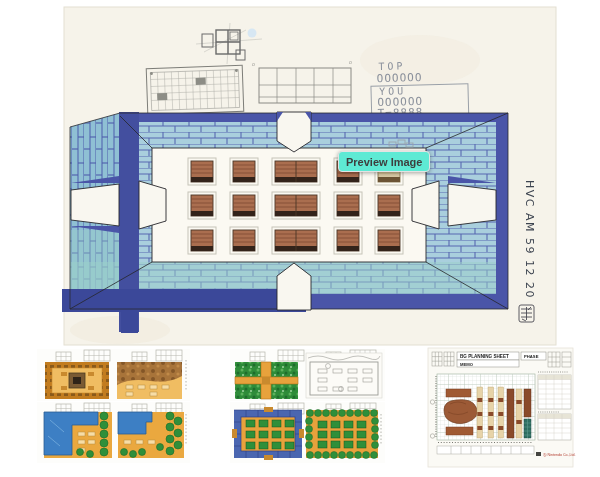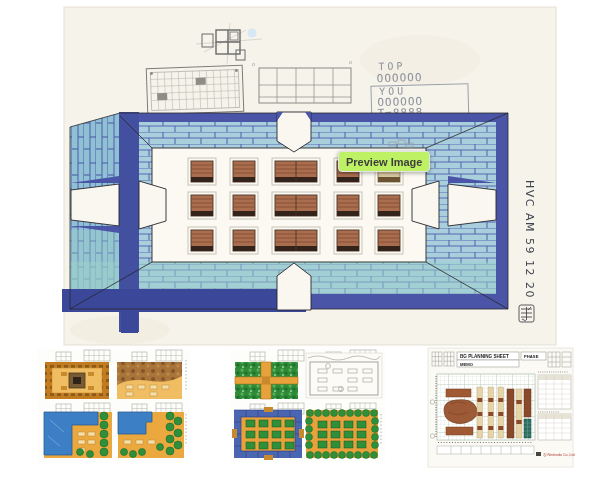--- a/index.html
+++ b/index.html
@@ -1,21 +1,21 @@
 <!DOCTYPE html>
 <html><head>
 <meta charset="utf-8">
 <style>
   html,body{margin:0;padding:0;background:#ffffff;}
   .canvas{position:relative;width:600px;height:477px;background:#ffffff;overflow:hidden;
           font-family:"Liberation Sans",sans-serif;}
   .layer{position:absolute;left:0;top:0;}
   .tooltip{
     position:absolute;left:338px;top:151px;min-width:74px;height:15px;
-    background:#bef264;border:1px solid #e3e3e3;border-radius:4px;
+    background:#5eead4;border:1px solid #e3e3e3;border-radius:4px;
     box-shadow:0 1px 4px rgba(0,0,0,.35);
     padding:2px 7px;display:flex;align-items:center;justify-content:center;
     font-size:11px;font-weight:bold;color:#3e3e3e;white-space:nowrap;
     font-family:"Liberation Sans",sans-serif;
   }
   svg text{font-family:"Liberation Sans",sans-serif;}
   .score{font-family:"DejaVu Sans Mono",monospace;fill:#8b919c;}
   .hand{font-family:"DejaVu Sans",sans-serif;fill:#3d4450;letter-spacing:1.5px;}
   .tinytxt{fill:#222222;}
 </style>

